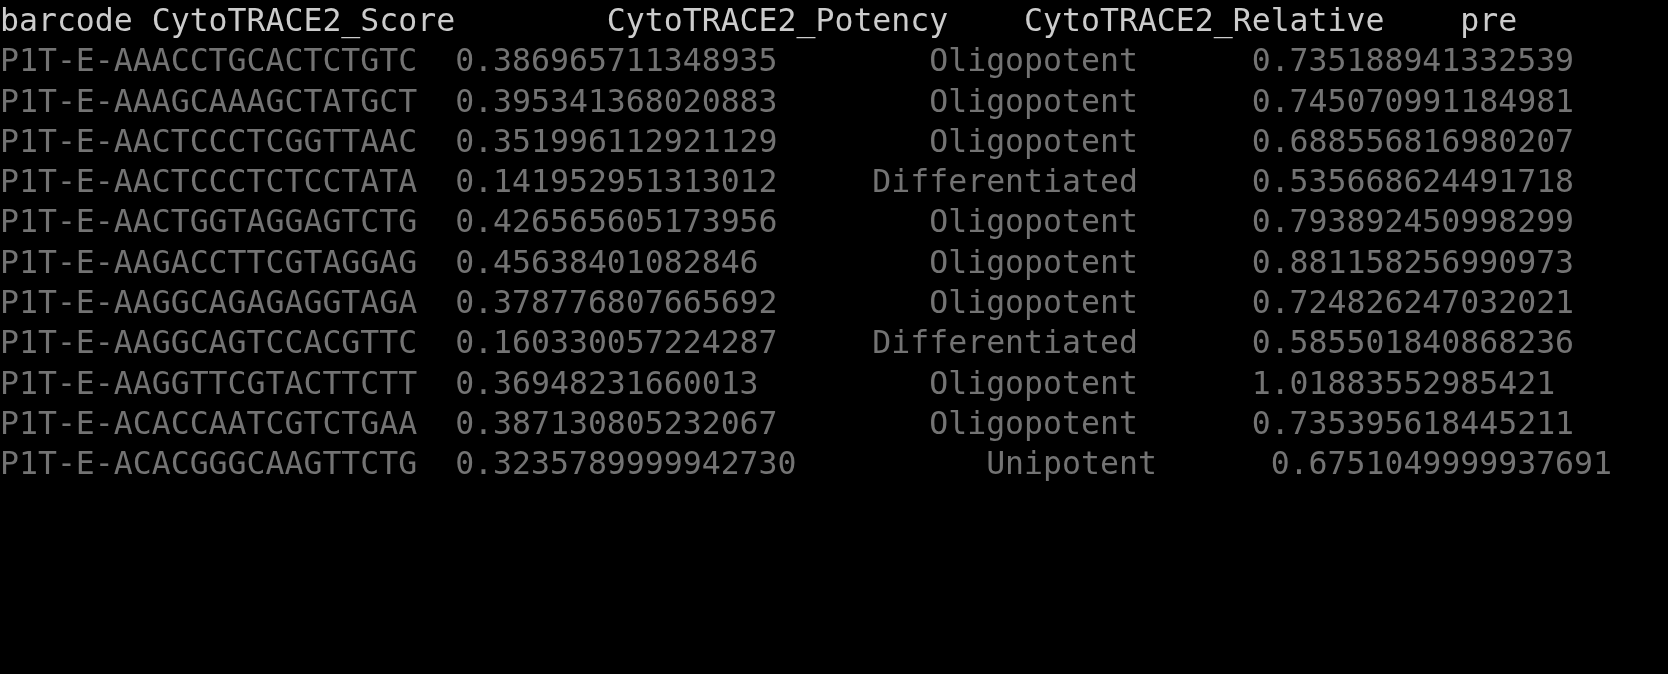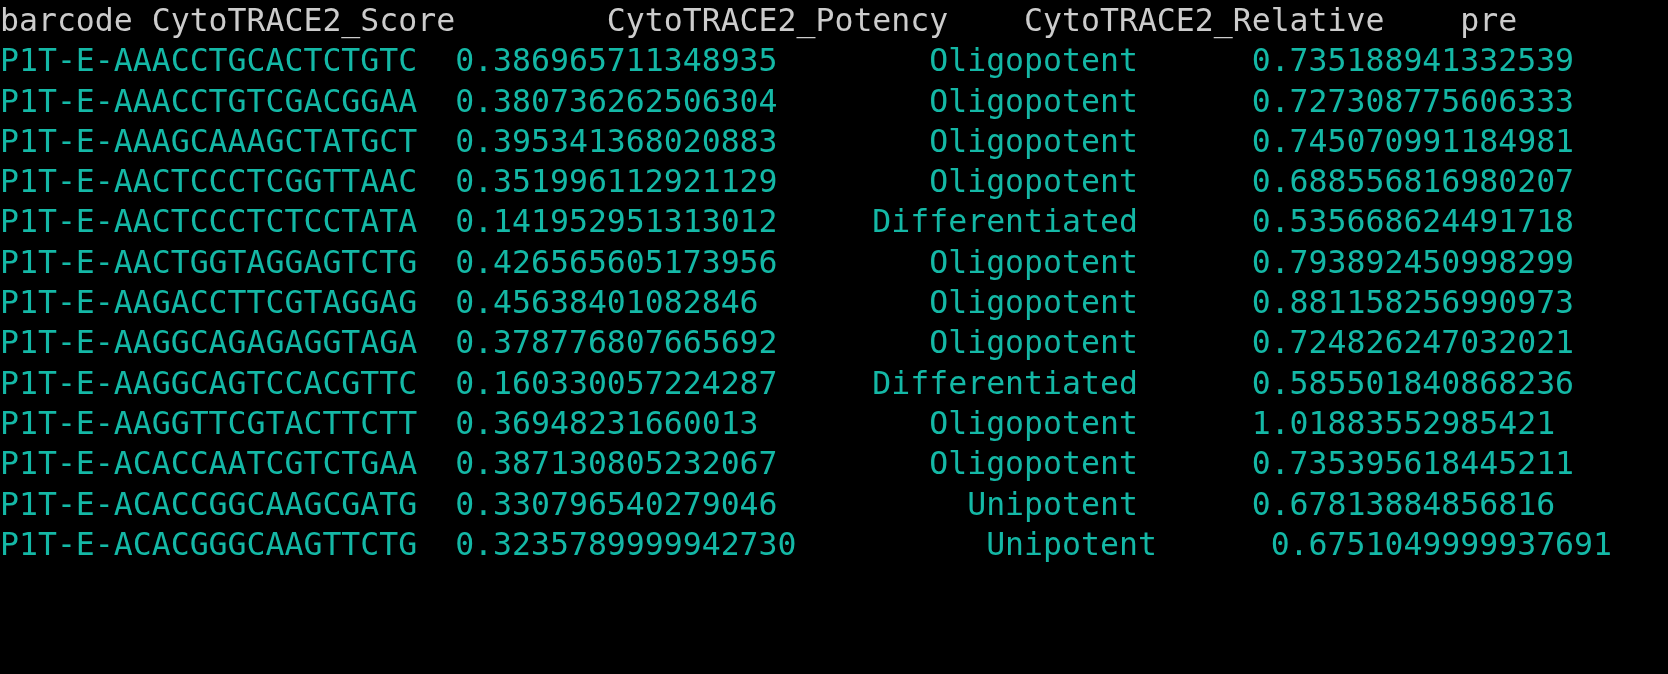--- a/index.html
+++ b/index.html
@@ -28,40 +28,38 @@
     padding: 0;
     box-sizing: border-box;
   }
   .term-line {
     white-space: pre;
     height: 40.3px;
     display: block;
     font-family: "DejaVu Sans Mono", "Liberation Mono", monospace;
     font-size: 31.5px;
     line-height: 40.3px;
-    color: #14b8a6;
+    color: #737373;
   }
   .term-line.header-line {
     color: #cccccc;
   }
 </style>
 </head>
 <body>
 
 <div id="terminal">
 
   <div class="term-line header-line">barcode CytoTRACE2_Score        CytoTRACE2_Potency    CytoTRACE2_Relative    pre</div>
 
   <div class="term-line">P1T-E-AAACCTGCACTCTGTC  0.386965711348935        Oligopotent      0.735188941332539</div>
-  <div class="term-line">P1T-E-AAACCTGTCGACGGAA  0.380736262506304        Oligopotent      0.727308775606333</div>
   <div class="term-line">P1T-E-AAAGCAAAGCTATGCT  0.395341368020883        Oligopotent      0.745070991184981</div>
   <div class="term-line">P1T-E-AACTCCCTCGGTTAAC  0.351996112921129        Oligopotent      0.688556816980207</div>
   <div class="term-line">P1T-E-AACTCCCTCTCCTATA  0.141952951313012     Differentiated      0.535668624491718</div>
   <div class="term-line">P1T-E-AACTGGTAGGAGTCTG  0.426565605173956        Oligopotent      0.793892450998299</div>
   <div class="term-line">P1T-E-AAGACCTTCGTAGGAG  0.45638401082846         Oligopotent      0.881158256990973</div>
   <div class="term-line">P1T-E-AAGGCAGAGAGGTAGA  0.378776807665692        Oligopotent      0.724826247032021</div>
   <div class="term-line">P1T-E-AAGGCAGTCCACGTTC  0.160330057224287     Differentiated      0.585501840868236</div>
   <div class="term-line">P1T-E-AAGGTTCGTACTTCTT  0.36948231660013         Oligopotent      1.01883552985421</div>
   <div class="term-line">P1T-E-ACACCAATCGTCTGAA  0.387130805232067        Oligopotent      0.735395618445211</div>
-  <div class="term-line">P1T-E-ACACCGGCAAGCGATG  0.330796540279046          Unipotent      0.67813884856816</div>
   <div class="term-line">P1T-E-ACACGGGCAAGTTCTG  0.3235789999942730          Unipotent      0.6751049999937691</div>
 
 </div>
 
 </body></html>

